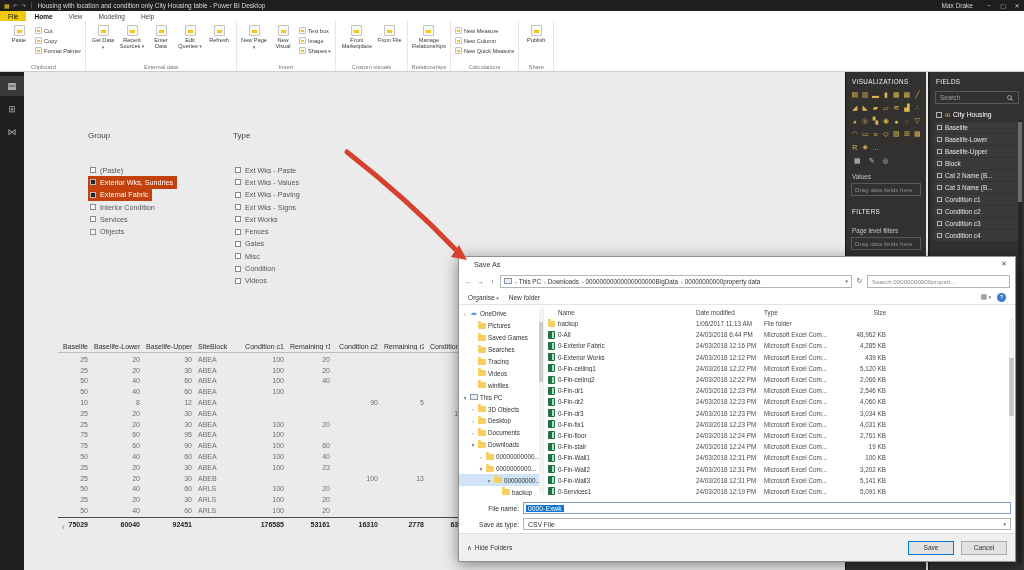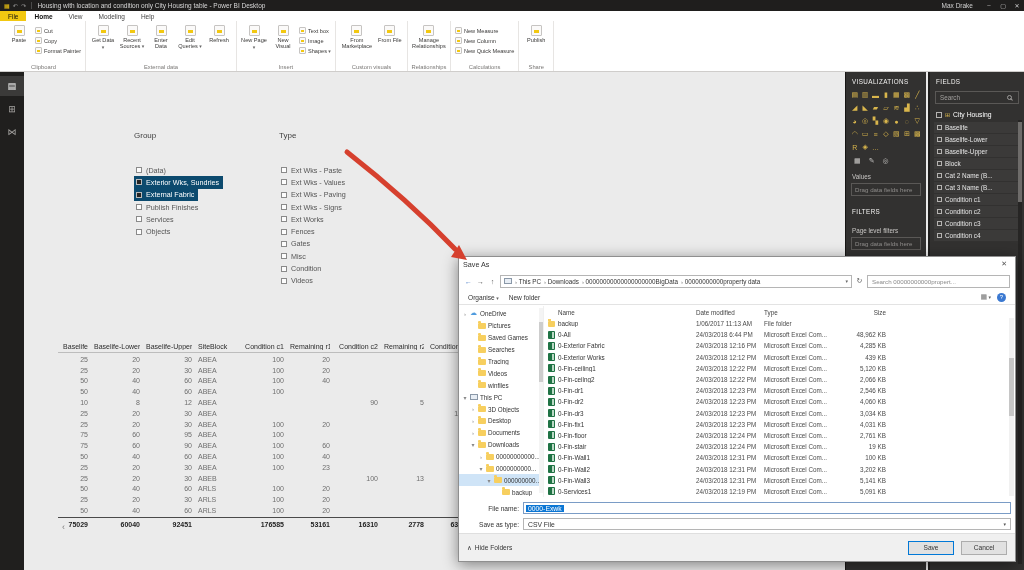--- a/index.html
+++ b/index.html
@@ -36,27 +36,27 @@
   .ric-s::after { content:""; position:absolute; left:1px; bottom:1px; width:3px; height:2px; background:#f2c811; }
   .dd::after { content:" ▾"; font-size:5px; color:#666; }
 
   
   .left-rail { position:absolute; left:0; top:72px; width:24px; height:498px; background:#201f1e; display:flex; flex-direction:column; align-items:center; padding-top:4px; gap:3px; }
   .rail-ic { width:24px; height:20px; display:flex; align-items:center; justify-content:center; color:#a8a6a4; font-size:9px; }
   .rail-ic.sel { background:#3b3a39; color:#fff; }
 
   
   .canvas { position:absolute; left:24px; top:72px; width:821px; height:498px; background:#ebebeb; }
-  .slicer { position:absolute; font-size:7.2px; color:#555;margin-left:46px; }
+  .slicer { position:absolute; font-size:7.2px; color:#555; }
   #slicer-group { left:64px; top:59px; }
   #slicer-type  { left:209px; top:59px; }
   .slicer-title { font-size:8px; color:#3f3f3f; margin-bottom:24px; }
   .slicer-item { display:flex; align-items:center; gap:4px; height:12.3px; padding:0 4px 0 2px; width:max-content; }
   .slicer-item .cb { width:6px; height:6px; border:1px solid #8a8a8a; background:#fdfdfd; flex:none; }
-  .slicer-item.selected { background:#0c4a6e; color:#fff; }
+  .slicer-item.selected { background:#c2410c; color:#fff; }
   .slicer-item.selected .cb { background:#252423; border-color:#bbb; }
 
   .pbi-table { position:absolute; left:34px; top:268px; width:408px; font-size:7px; color:#6e6e6e; }
   .trow { display:grid; grid-template-columns:30px 46px 46px 38px 42px 40px 42px 40px 36px; column-gap:6px; height:10.8px; align-items:center; }
   .trow span { text-align:right; overflow:hidden; white-space:nowrap; }
   .trow span:nth-child(4) { text-align:left; }
   .thead { color:#2b2b2b; height:13px; border-bottom:1px solid #bdbdbd; margin-bottom:1px; }
   .ttotal { border-top:1px solid #4a4a4a; color:#1e1e1e; font-weight:bold; height:14px; margin-top:1px; }
   .tscroll { position:absolute; left:38px; top:450px; font-size:9px; color:#7b7b7b; }
 
@@ -77,21 +77,21 @@
   .fld-table { display:flex; gap:3px; align-items:center; padding:5px 6px 3px 6px; color:#fff; font-size:6.8px; }
   .fld-tbl-ic { color:#d9b64c; font-size:6px; }
   .cb-dark { width:6px; height:6px; border:1px solid #b5b3b1; flex:none; }
   .fld-row { display:flex; gap:3px; align-items:center; height:11px; margin:1px 4px; padding:0 3px; background:#3b3a39; font-size:6.4px; color:#e6e6e6; white-space:nowrap; overflow:hidden; }
   .fld-row .cb-dark { width:5px; height:5px; }
   .fields-scroll { position:absolute; right:2px; top:48px; width:4px; height:444px; background:#262524; }
   .fields-scroll .thumb { position:absolute; top:2px; width:4px; height:80px; background:#6e6c6a; }
 
   
   .dialog { position:absolute; left:458px; top:256px; width:558px; height:306px; background:#fff; border:1px solid #8f8f8f; box-shadow:0 3px 14px rgba(0,0,0,.45); z-index:40; font-size:6.8px; color:#333; }
-  .dlg-title { height:15px; display:flex; align-items:center; padding-left:4px; font-size:7.2px; }
+  .dlg-title { height:15px; display:flex; align-items:center; padding-left:15px; font-size:7.2px; }
   .dlg-close { position:absolute; right:8px; top:3px; font-size:7px; color:#555; }
   .dlg-nav { height:18px; display:flex; align-items:center; gap:3px; padding:0 5px; }
   .nv { font-size:7px; color:#555; width:9px; text-align:center; }
   .nv.back { color:#3f74c4; }
   .crumb-bar { width:352px; height:13px; border:1px solid #b5b5b5; display:flex; align-items:center; padding:0 3px; gap:3px; overflow:hidden; white-space:nowrap; }
   .crumb { font-size:6.3px; color:#333; }
   .crumb:not(:first-of-type)::before { content:"›  "; color:#777; font-size:6px; }
   .crumb-dd { margin-left:auto; font-size:5px; color:#666; }
   .search-bar { flex:1; height:13px; border:1px solid #b5b5b5; padding:0 4px; color:#8a8a8a; display:flex; align-items:center; font-size:6.2px; overflow:hidden; white-space:nowrap; }
   .dlg-toolbar { height:15px; display:flex; align-items:center; gap:10px; padding:0 9px; border-bottom:1px solid #e3e3e3; font-size:6.6px; color:#333; }
@@ -305,36 +305,36 @@
   <div class="rail-ic">⊞</div>
   <div class="rail-ic">⋈</div>
 </div>
 
 <div class="canvas">
   <div class="slicer" id="slicer-group">
     <div class="slicer-title">Group</div>
 
       <div class="slicer-item">
         <span class="cb"></span>
-        <span>(Data)</span>
+        <span>(Paste)</span>
       </div>
 
       <div class="slicer-item selected">
         <span class="cb"></span>
         <span>Exterior Wks, Sundries</span>
       </div>
 
       <div class="slicer-item selected">
         <span class="cb"></span>
         <span>External Fabric</span>
       </div>
 
       <div class="slicer-item">
         <span class="cb"></span>
-        <span>Publish Finishes</span>
+        <span>Interior Condition</span>
       </div>
 
       <div class="slicer-item">
         <span class="cb"></span>
         <span>Services</span>
       </div>
 
       <div class="slicer-item">
         <span class="cb"></span>
         <span>Objects</span>

